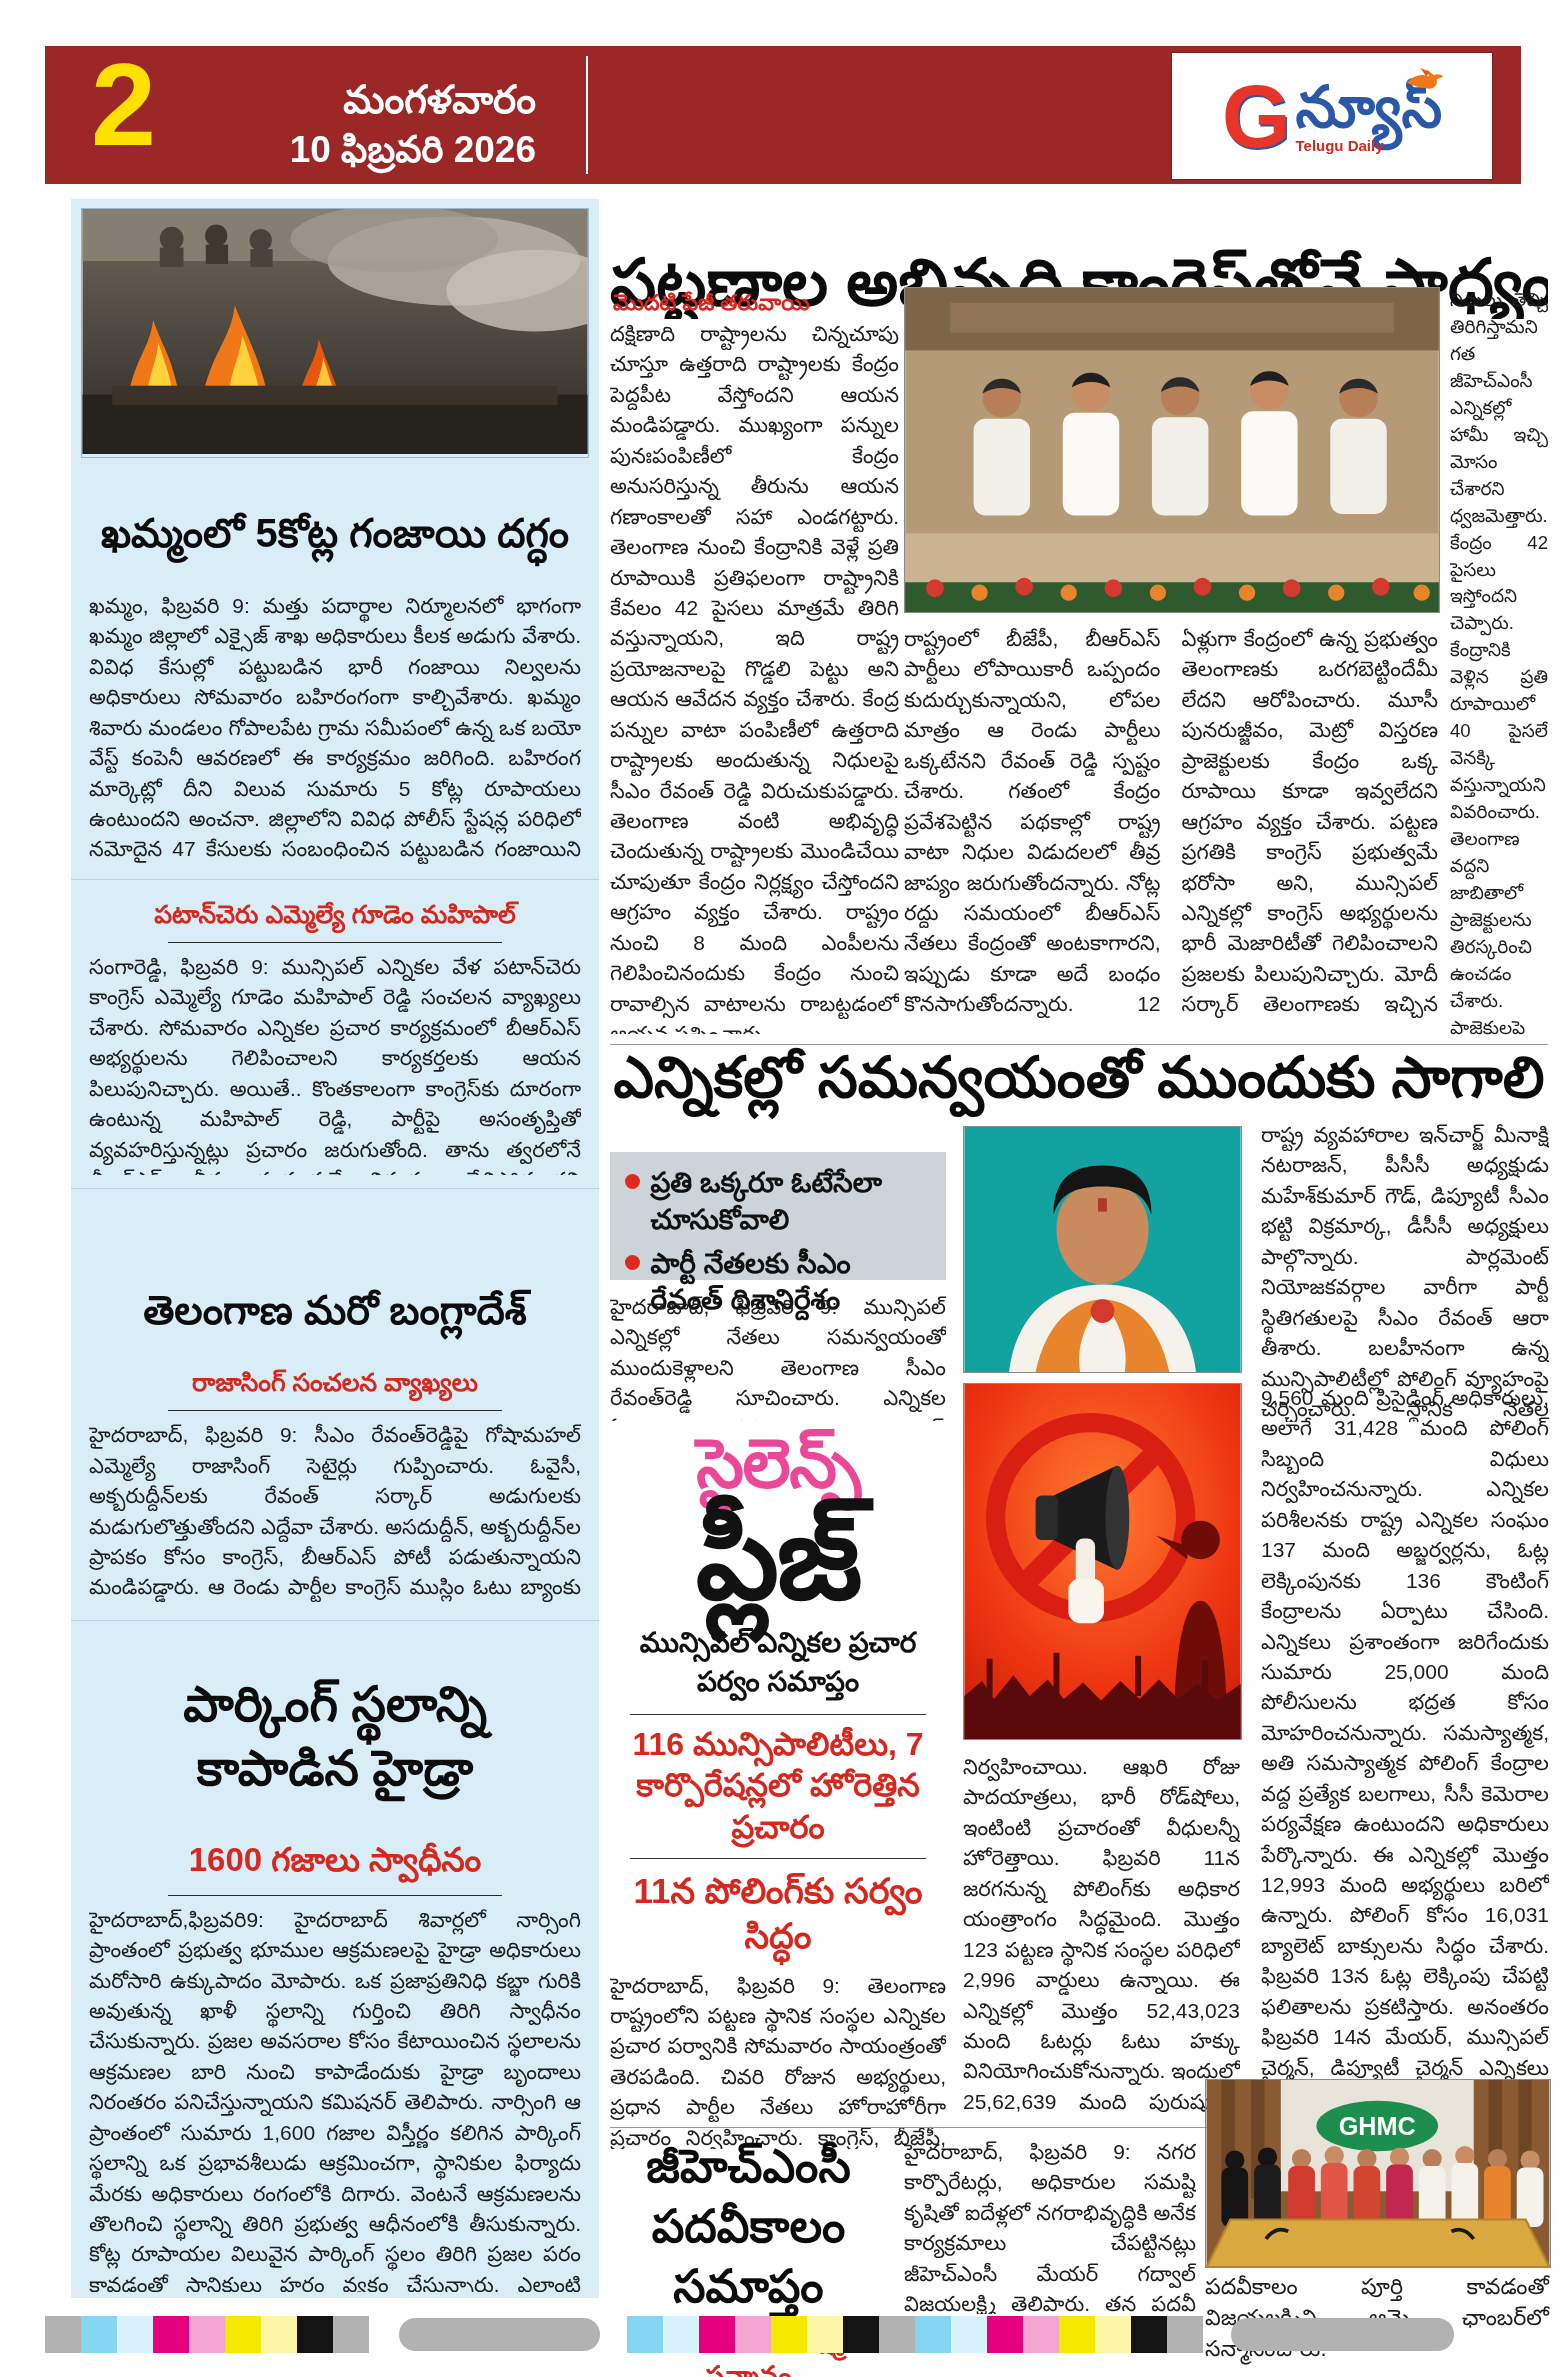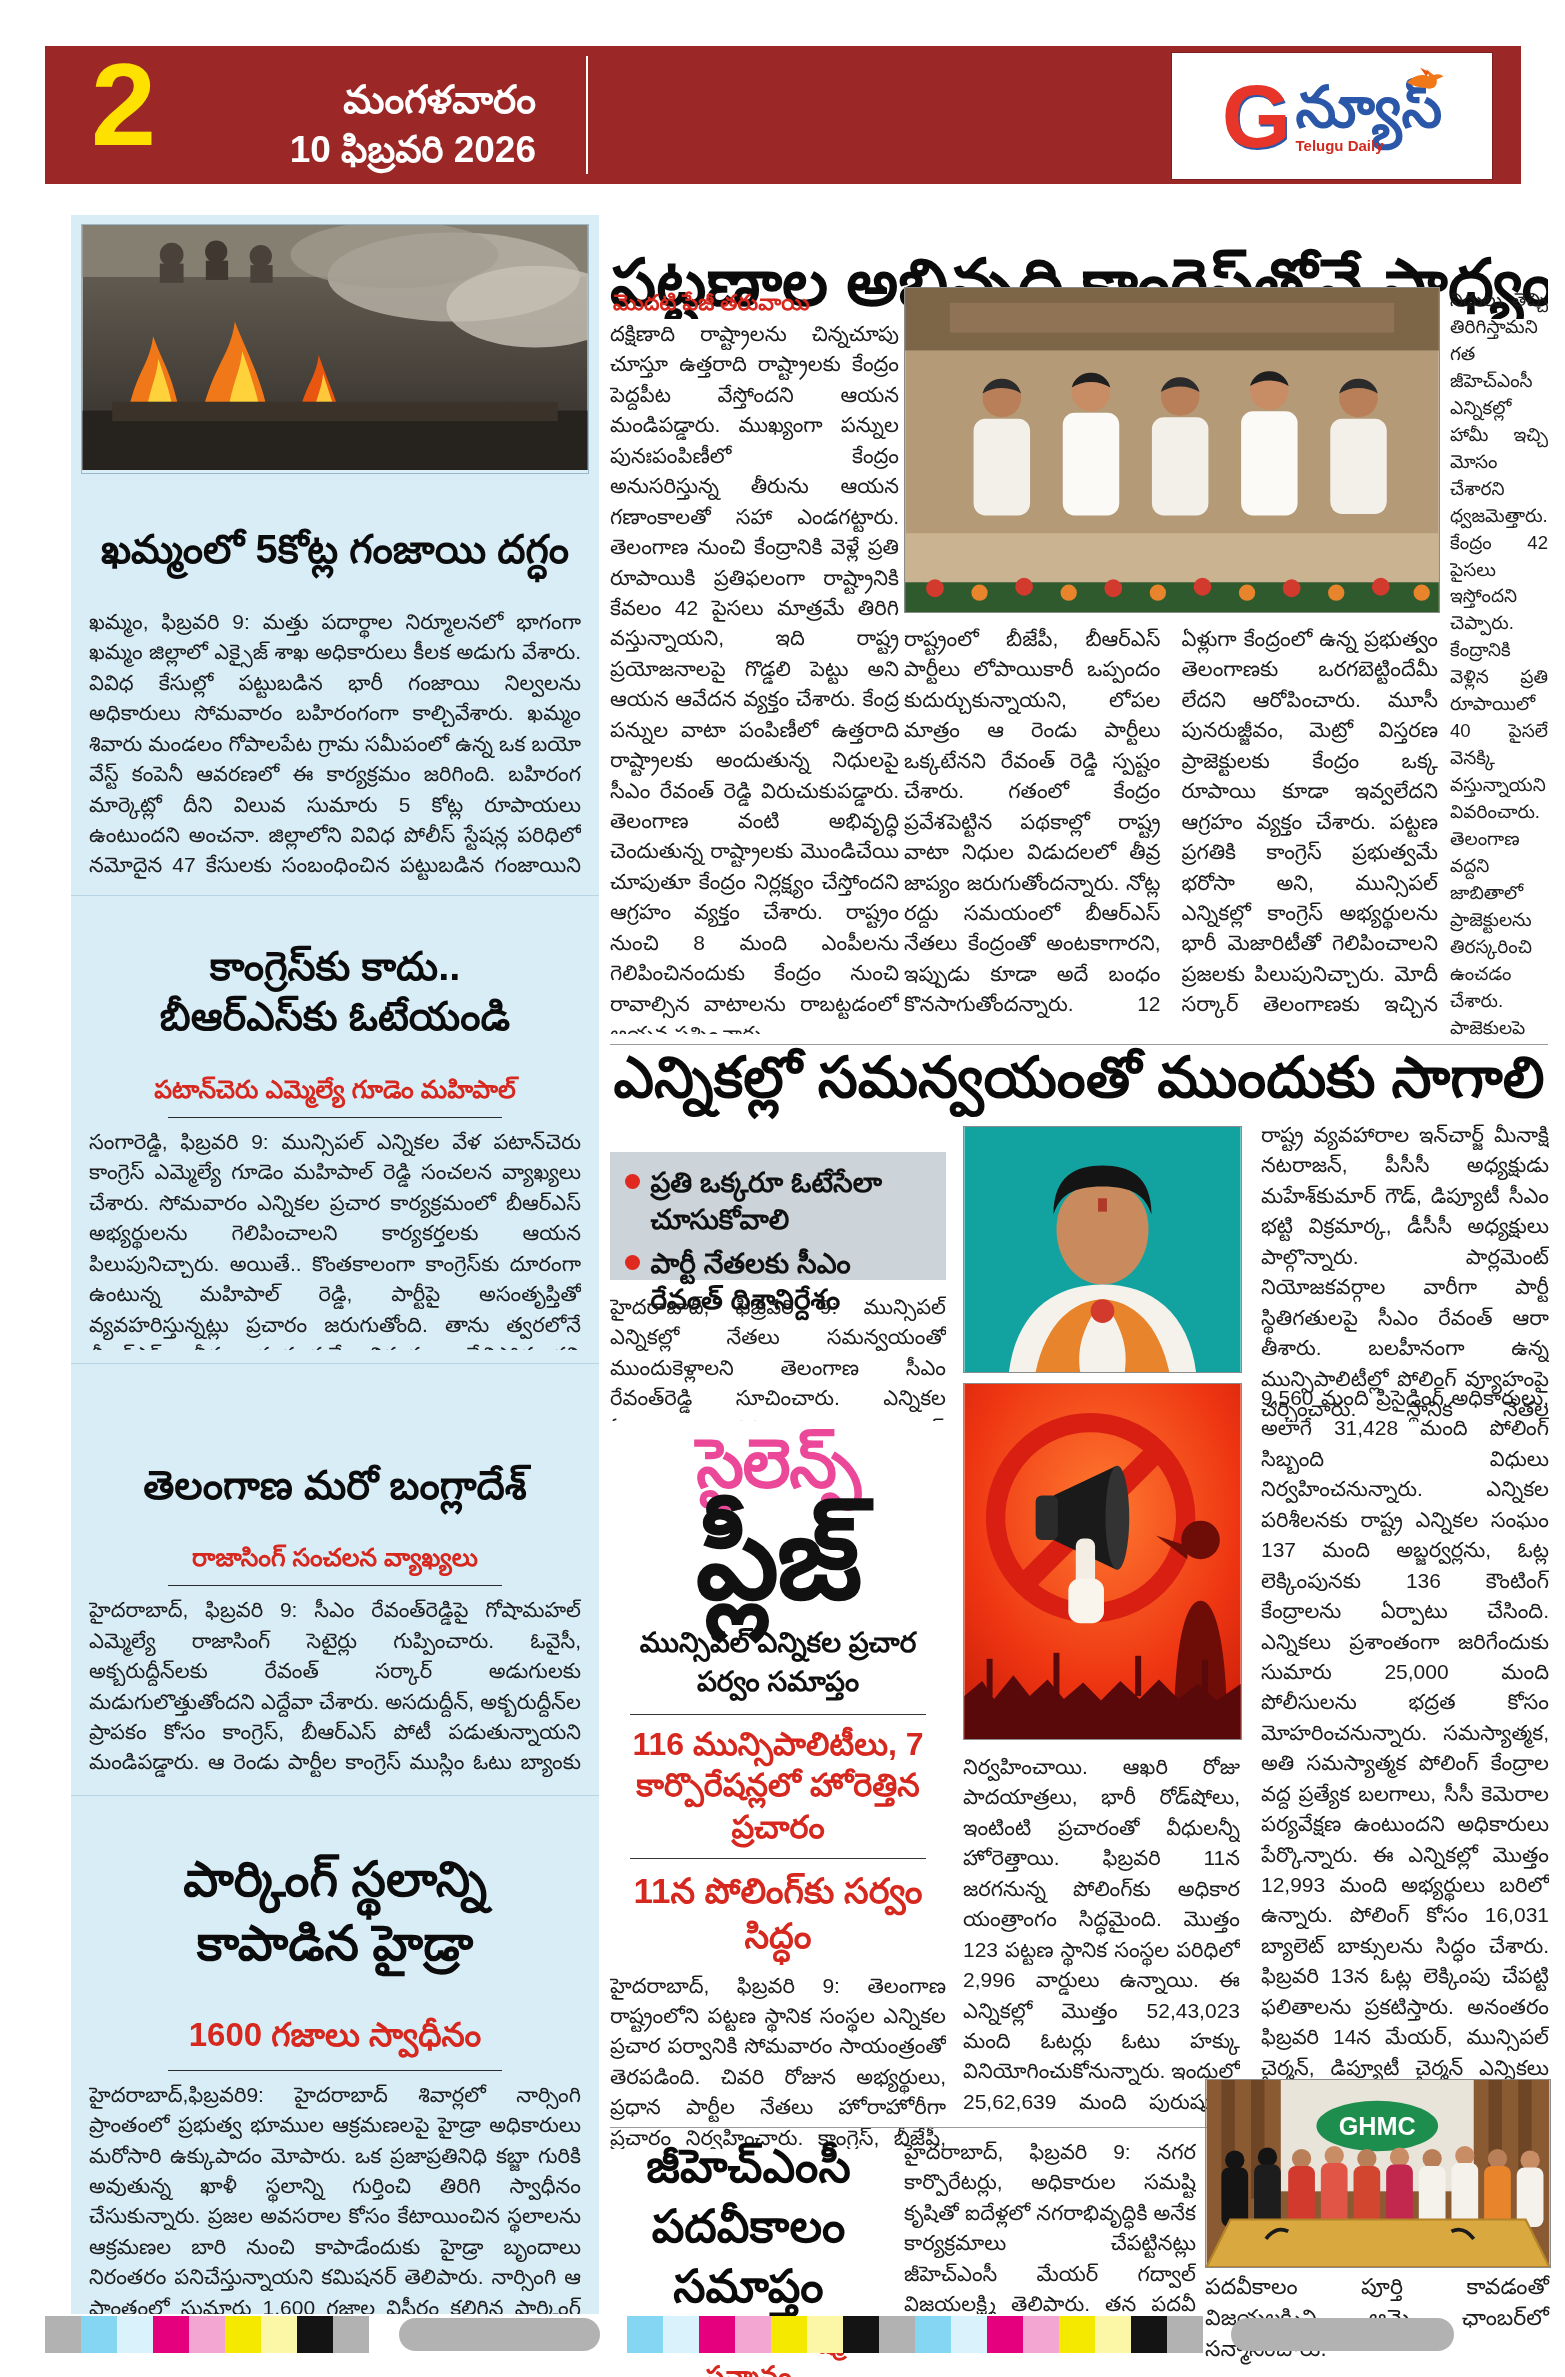--- a/index.html
+++ b/index.html
@@ -18,21 +18,21 @@
   .mh-te{display:inline-block;margin-top:9px;color:#ffffff;font-size:30px;font-weight:700;
          border:1.5px solid #ffffff;padding:3px 21px;}
   .mh-logo{position:absolute;left:1126px;top:6px;width:320px;height:126px;background:#ffffff;
            border:1.5px solid #7d1e1e;display:flex;align-items:center;justify-content:center;gap:4.5px;}
   .logo-g{font-size:89px;font-weight:900;color:#e8352a;line-height:1;text-shadow:1.5px 1.5px 0 #2b57a8;}
   .logo-te{font-size:58px;font-weight:800;color:#2b57a8;line-height:1;}
   .logo-stack{position:relative;display:flex;flex-direction:column;align-items:flex-start;}
   .logo-tag{font-size:15px;font-weight:700;color:#d22a1f;margin-top:1.5px;}
   .bird{position:absolute;right:48px;top:10.4px;}
   
-  .left-col{position:absolute;left:71px;top:215px;width:528px;height:2099px;background:#d9edf7;overflow:hidden;}
+  .left-col{position:absolute;left:71px;top:199px;width:528px;height:2099px;background:#d9edf7;overflow:hidden;}
   .photo-frame{margin:9px 10.4px 4.5px 10.4px;border:0.7px solid #9bb6c4;}
   .lart{padding:12px 18px 13.4px 18px;border-top:0.7px solid #b9d4e2;}
   .hl{font-weight:800;color:#0c0c0c;text-align:center;}
   .hl-left{font-size:40px;line-height:1.25;}
   .kick{color:#d6281e;font-weight:700;text-align:center;font-size:25px;margin-top:7.4px;}
   .rule-short{width:68%;margin:7.4px auto 9px auto;border-bottom:1.5px solid #2a2a2a;}
   .bt{font-size:21px;line-height:1.45;text-align:justify;color:#1c1c1c;overflow:hidden;}
   .dl{font-weight:400;}
   
   .main-col{position:absolute;left:610px;top:199px;width:938px;height:2119px;}
@@ -137,24 +137,20 @@
 
     <article class="lart" style="border-top:none;">
       <h2 class="hl hl-left">ఖమ్మంలో 5కోట్ల గంజాయి దగ్ధం</h2>
       <p class="bt" style="margin:10.4px 0 0 0;max-height:275px;">
         <span class="dl">ఖమ్మం, ఫిబ్రవరి 9:</span>
         <span>మత్తు పదార్థాల నిర్మూలనలో భాగంగా ఖమ్మం జిల్లాలో ఎక్సైజ్ శాఖ అధికారులు కీలక అడుగు వేశారు. వివిధ కేసుల్లో పట్టుబడిన భారీ గంజాయి నిల్వలను అధికారులు సోమవారం బహిరంగంగా కాల్చివేశారు. ఖమ్మం శివారు మండలం గోపాలపేట గ్రామ సమీపంలో ఉన్న ఒక బయో వేస్ట్ కంపెనీ ఆవరణలో ఈ కార్యక్రమం జరిగింది. బహిరంగ మార్కెట్లో దీని విలువ సుమారు 5 కోట్ల రూపాయలు ఉంటుందని అంచనా. జిల్లాలోని వివిధ పోలీస్ స్టేషన్ల పరిధిలో నమోదైన 47 కేసులకు సంబంధించిన పట్టుబడిన గంజాయిని జప్తు తరలించారు. ఎక్సైజ్ డిప్యూటీ కమిషనర్ పర్యవేక్షణలో ఎక్సైజ్ అధికారులు ఈ ఘట్టం పూర్తి చేశారు. మాదక ద్రవ్యాల అక్రమ రవాణాకు పాల్పడే వారిపై పీడీ యాక్ట్ వంటి కఠిన చర్యలను ప్రయోగిస్తామని హెచ్చరించారు. ఈ కార్యక్రమంలో జిల్లా ఎక్సైజ్ అధికారులు, సిబ్బంది, స్థానిక రెవెన్యూ అధికారులు పాల్గొన్నారు.</span>
       </p>
     </article>
 
     <article class="lart">
-      <h2 class="hl hl-left">
-        <span>కాంగ్రెస్‌కు కాదు..</span><br>
-        <span>బీఆర్ఎస్‌కు ఓటేయండి</span>
-      </h2>
       <div class="kick">పటాన్‌చెరు ఎమ్మెల్యే గూడెం మహిపాల్</div>
       <div class="rule-short"></div>
       <p class="bt" style="margin:0;max-height:223px;">
         <span class="dl">సంగారెడ్డి, ఫిబ్రవరి 9:</span>
         <span>మున్సిపల్ ఎన్నికల వేళ పటాన్‌చెరు కాంగ్రెస్ ఎమ్మెల్యే గూడెం మహిపాల్ రెడ్డి సంచలన వ్యాఖ్యలు చేశారు. సోమవారం ఎన్నికల ప్రచార కార్యక్రమంలో బీఆర్ఎస్ అభ్యర్థులను గెలిపించాలని కార్యకర్తలకు ఆయన పిలుపునిచ్చారు. అయితే.. కొంతకాలంగా కాంగ్రెస్‌కు దూరంగా ఉంటున్న మహిపాల్ రెడ్డి, పార్టీపై అసంతృప్తితో వ్యవహరిస్తున్నట్లు ప్రచారం జరుగుతోంది. తాను త్వరలోనే బీఆర్ఎస్ తీర్థం పుచ్చుకునే విషయం తేలిపోతుందని సంకేతాలిచ్చారు. కాంగ్రెస్ ప్రభుత్వం ఉండి తమ నియోజకవర్గానికి ఏమీ చేయలేదని ఆయన విమర్శించారు. మహిపాల్ రెడ్డి అనుచరుల్లో ఉత్కంఠ నెలకొంది. మున్సిపల్ ఎన్నికల తర్వాత ఆయన అధికారికంగా బీఆర్ఎస్‌లో చేరతారని గులాబీ వర్గాలు పేర్కొంటున్నాయి. ప్రభుత్వ ఆ పార్టీల విమర్శల చేయడం తీవ్ర చర్చనీయాంశం అయింది.</span>
       </p>
     </article>
 
     <article class="lart">
       <h2 class="hl hl-left">

